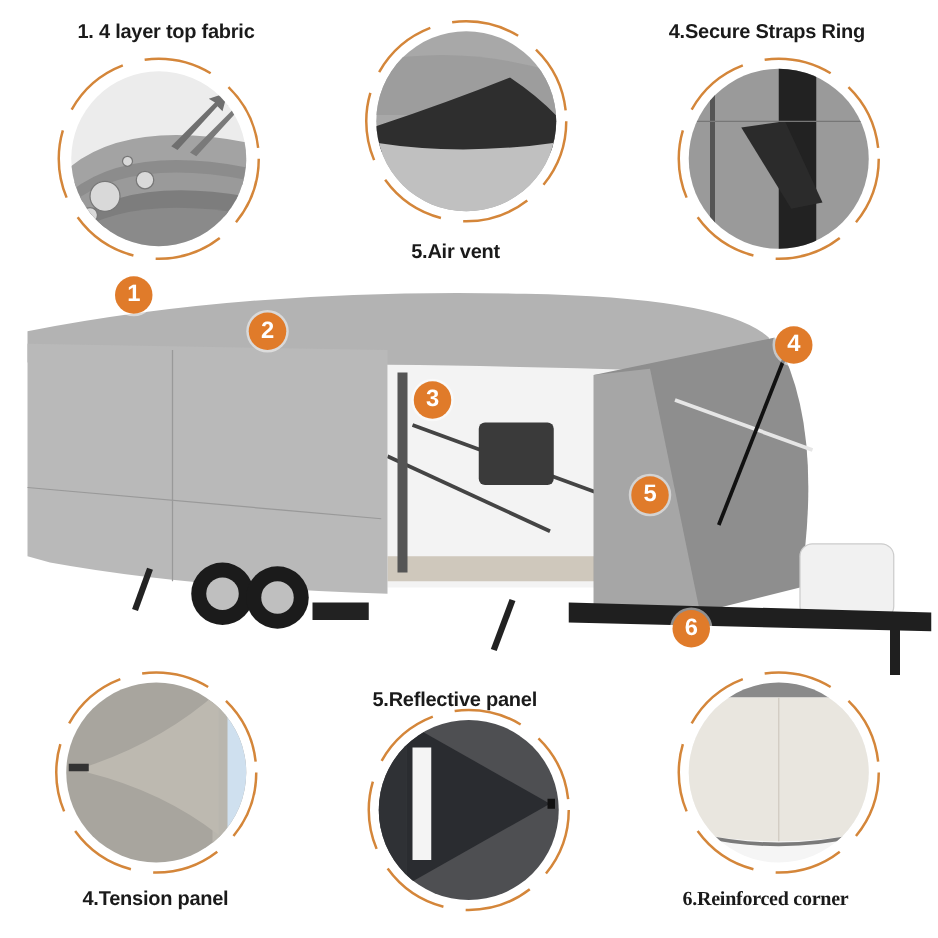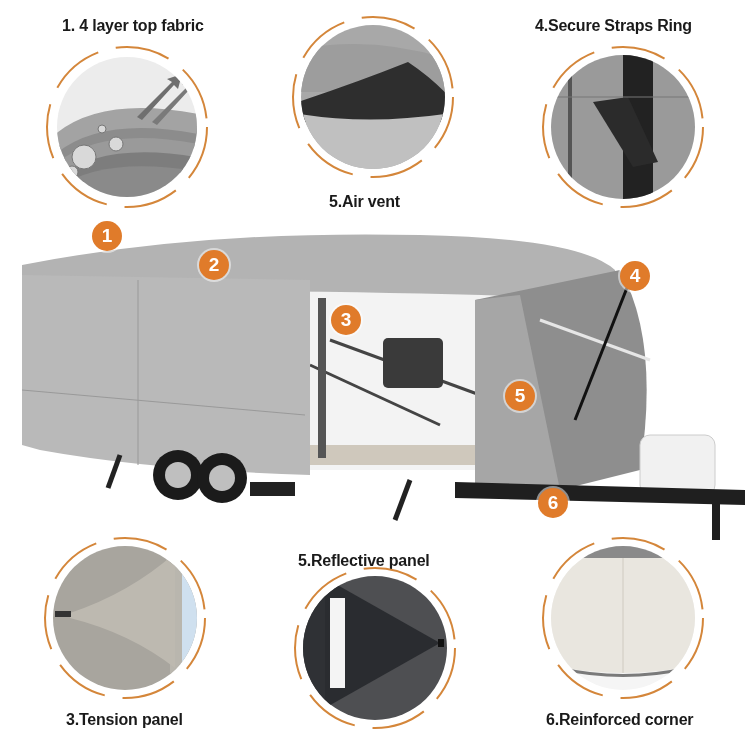--- a/index.html
+++ b/index.html
@@ -9,23 +9,23 @@
   .feature svg { position:absolute; left:0; top:0; width:170px; height:170px; }
   .badge { position:absolute; width:30px; height:30px; border-radius:50%; background:#e07b2a; color:#fff; font-weight:bold; font-size:19px; display:flex; align-items:center; justify-content:center; box-shadow:0 0 0 2px rgba(255,255,255,0.5); }
   .trailer { position:absolute; left:0; top:220px; width:750px; height:320px; }
 </style>
 </head>
 <body>
 
 <div class="title" style="left:62px; top:17px;">1. 4 layer top fabric</div>
 <div class="title" style="left:329px; top:193px;">5.Air vent</div>
 <div class="title" style="left:535px; top:17px;">4.Secure Straps Ring</div>
-<div class="title" style="left:66px; top:711px;">3.Tension panel</div>
+<div class="title" style="left:66px; top:711px;">4.Tension panel</div>
 <div class="title" style="left:298px; top:538px;margin-top:14px;">5.Reflective panel</div>
-<div class="title" style="left:546px; top:711px;">6.Reinforced corner</div>
+<div class="title" style="left:546px; top:711px;font-family:Liberation Serif, serif;">6.Reinforced corner</div>
 
 <div class="feature" style="left:42px; top:42px;">
   <svg viewBox="0 0 170 170">
     <defs>
         <clipPath id="c1">
           <circle cx="85" cy="85" r="70"></circle>
         </clipPath>
       </defs>
     <circle cx="85" cy="85" r="70" fill="#ececec"></circle>
     <g clip-path="url(#c1)">

